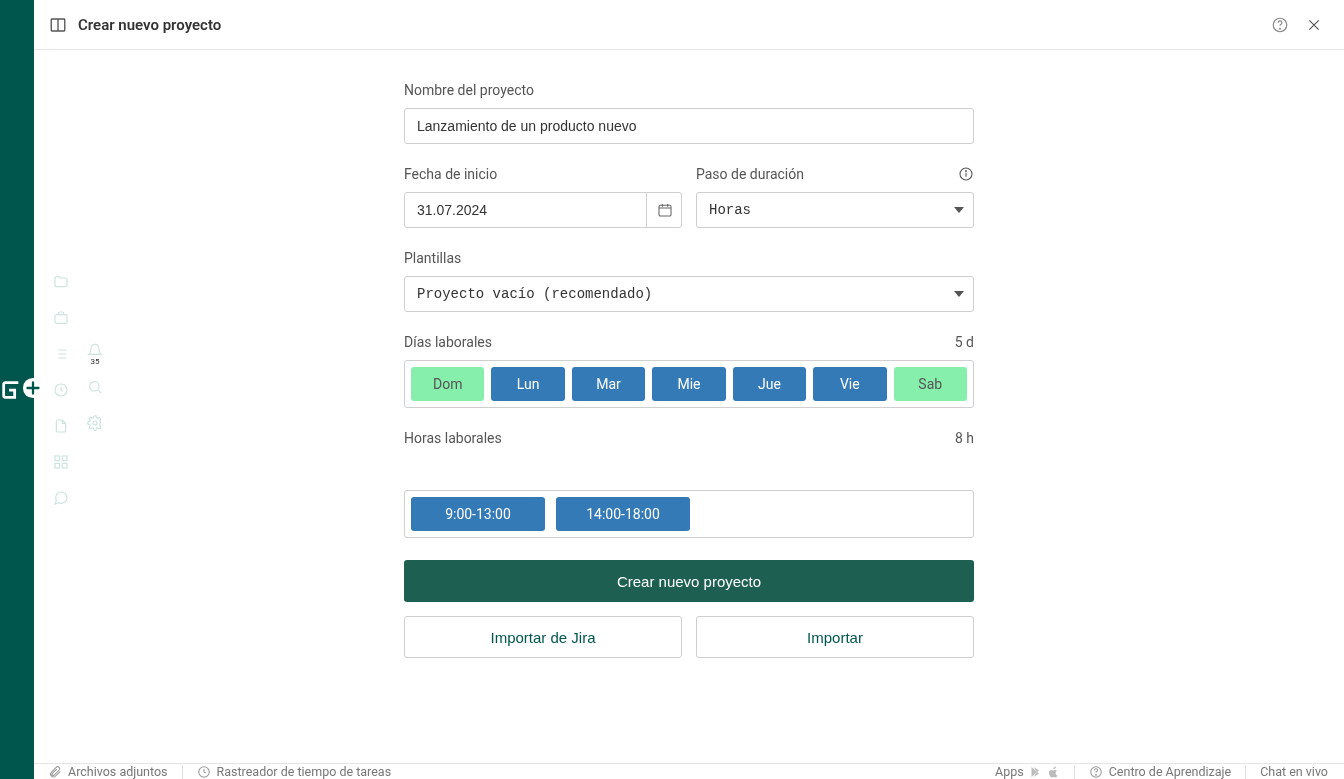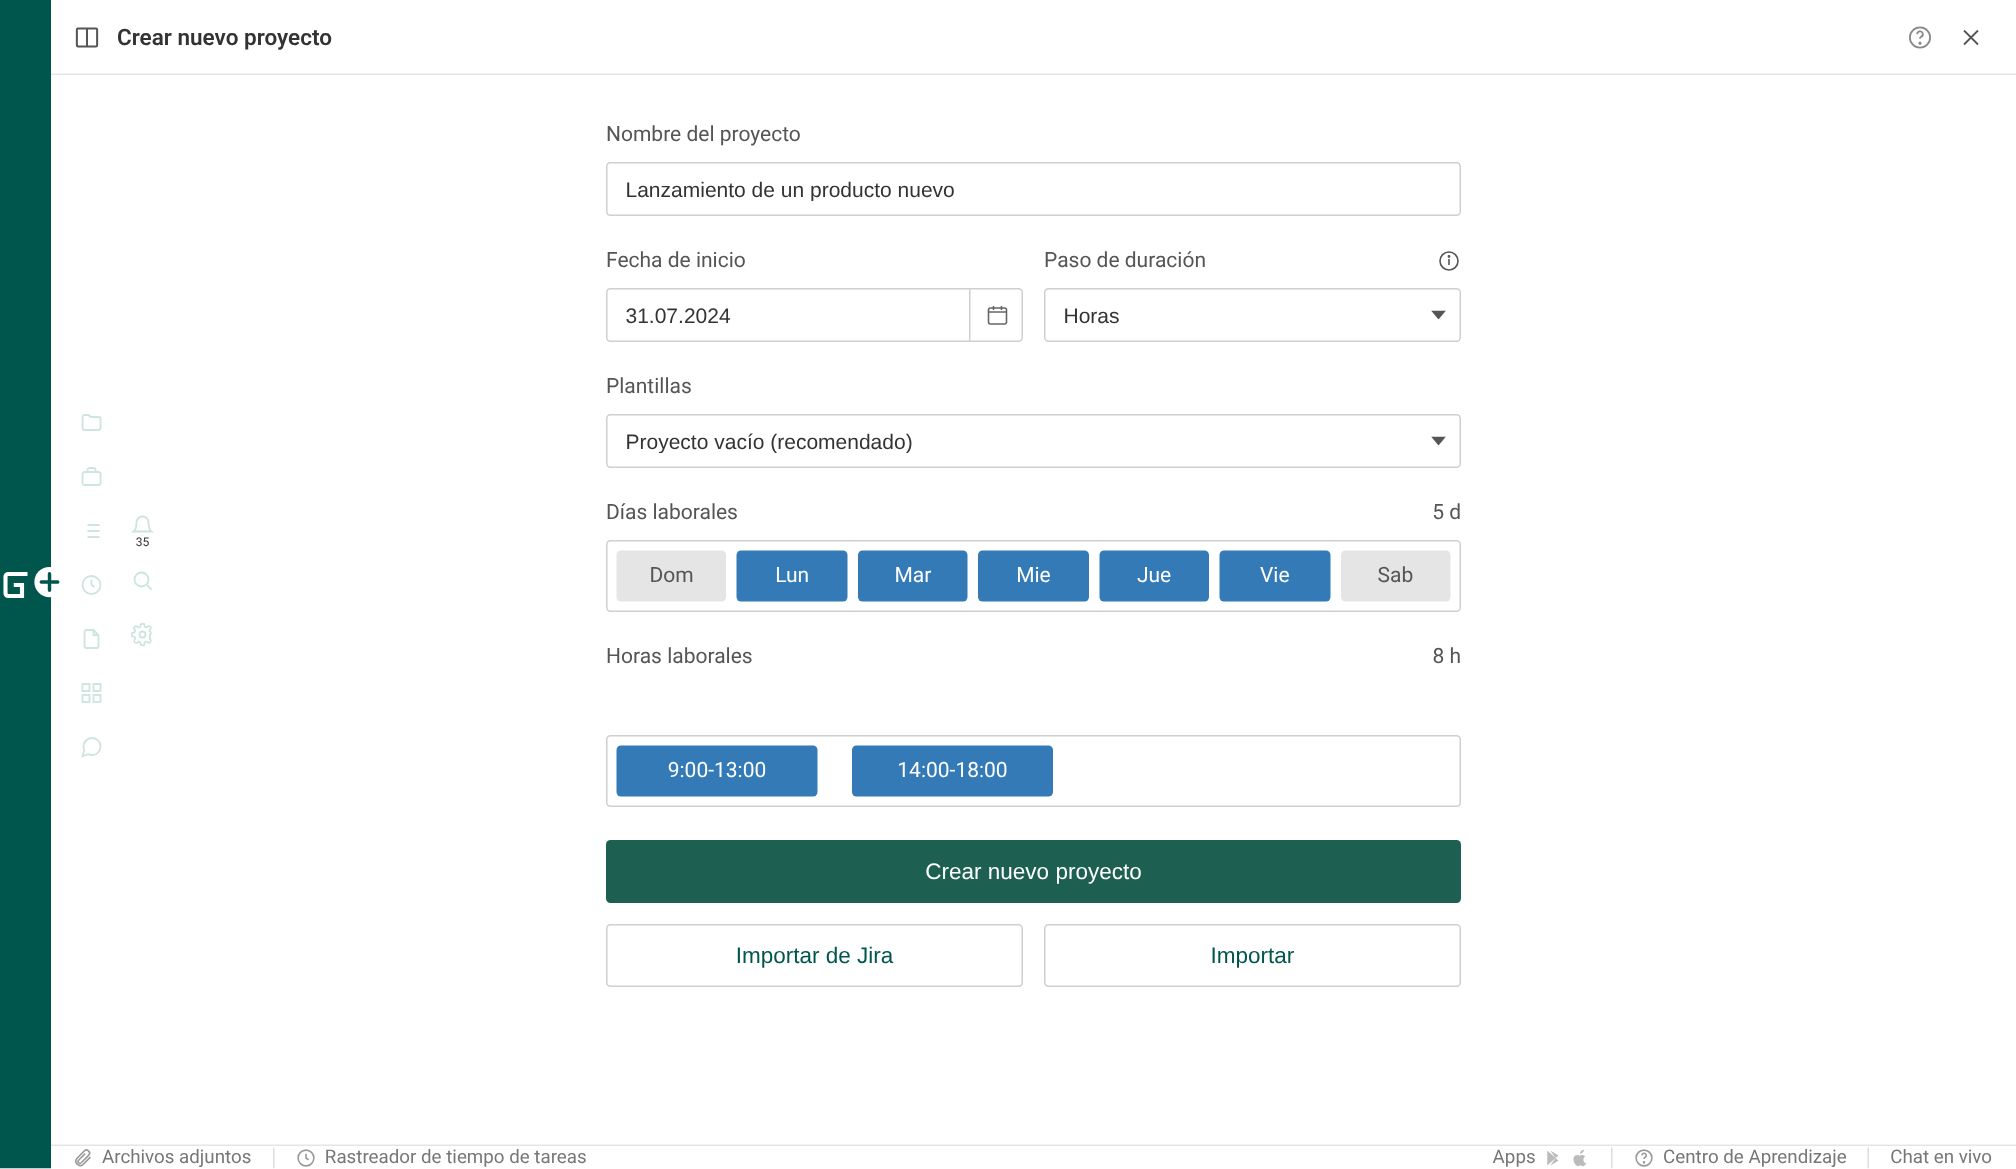--- a/index.html
+++ b/index.html
@@ -37,33 +37,33 @@
   .label-row .label { margin-bottom: 0; }
   .hint { font-size: 14px; color: #555; }
   .input { width: 100%; height: 36px; border: 1px solid #cfcfcf; border-radius: 3px; padding: 0 12px; font-size: 14px; color: #333; background: #fff; }
   .row { display: flex; gap: 14px; }
   .col { flex: 1; min-width: 0; }
 
   .input-with-icon { position: relative; }
   .input-with-icon .trailing { position: absolute; right: 0; top: 0; width: 36px; height: 36px; display: flex; align-items: center; justify-content: center; border-left: 1px solid #cfcfcf; pointer-events: none; color: #666; }
 
   .select { position: relative; }
-  .select .input { padding-right: 40px; cursor: pointer; }
+  .select .input { padding-right: 40px; cursor: pointer; font-family: Liberation Mono, monospace; }
   .select .caret { position: absolute; right: 10px; top: 50%; transform: translateY(-50%); pointer-events: none; color: #555; }
 
   .info-icon { width: 16px; height: 16px; display: inline-flex; align-items: center; justify-content: center; color: #555; }
 
   
   .chip-row { display: flex; gap: 7px; border: 1px solid #cfcfcf; border-radius: 3px; padding: 6px; }
   .chip { flex: 1; height: 34px; border-radius: 3px; display: flex; align-items: center; justify-content: center; font-size: 14px; cursor: pointer; user-select: none; }
-  .chip.off { background: #e5e5e5; color: #555; }
+  .chip.off { background: #86efac; color: #555; }
   .chip.on { background: #337ab7; color: #fff; }
 
   
-  .hours-row { display: flex; gap: 23px; border: 1px solid #cfcfcf; border-radius: 3px; padding: 6px; margin-top: 44px; }
+  .hours-row { display: flex; gap: 11px; border: 1px solid #cfcfcf; border-radius: 3px; padding: 6px; margin-top: 44px; }
   .hour-chip { width: 134px; height: 34px; border-radius: 3px; background: #337ab7; color: #fff; display: flex; align-items: center; justify-content: center; font-size: 14px; cursor: pointer; }
 
   
   .btn-row { display: flex; gap: 14px; margin-top: 14px; }
   .btn { height: 42px; border-radius: 3px; font-size: 15px; cursor: pointer; display: flex; align-items: center; justify-content: center; border: 1px solid transparent; }
   .btn-primary { background: #1d6052; color: #fff; width: 100%; font-weight: 500; }
   .btn-outline { background: #fff; color: #00564d; border: 1px solid #cfcfcf; flex: 1; font-weight: 500; }
 
   
   .statusbar { height: 16px; border-top: 1px solid #e5e5e5; display: flex; align-items: center; padding: 0 16px 0 14px; font-size: 12.5px; color: #777; gap: 14px; }

